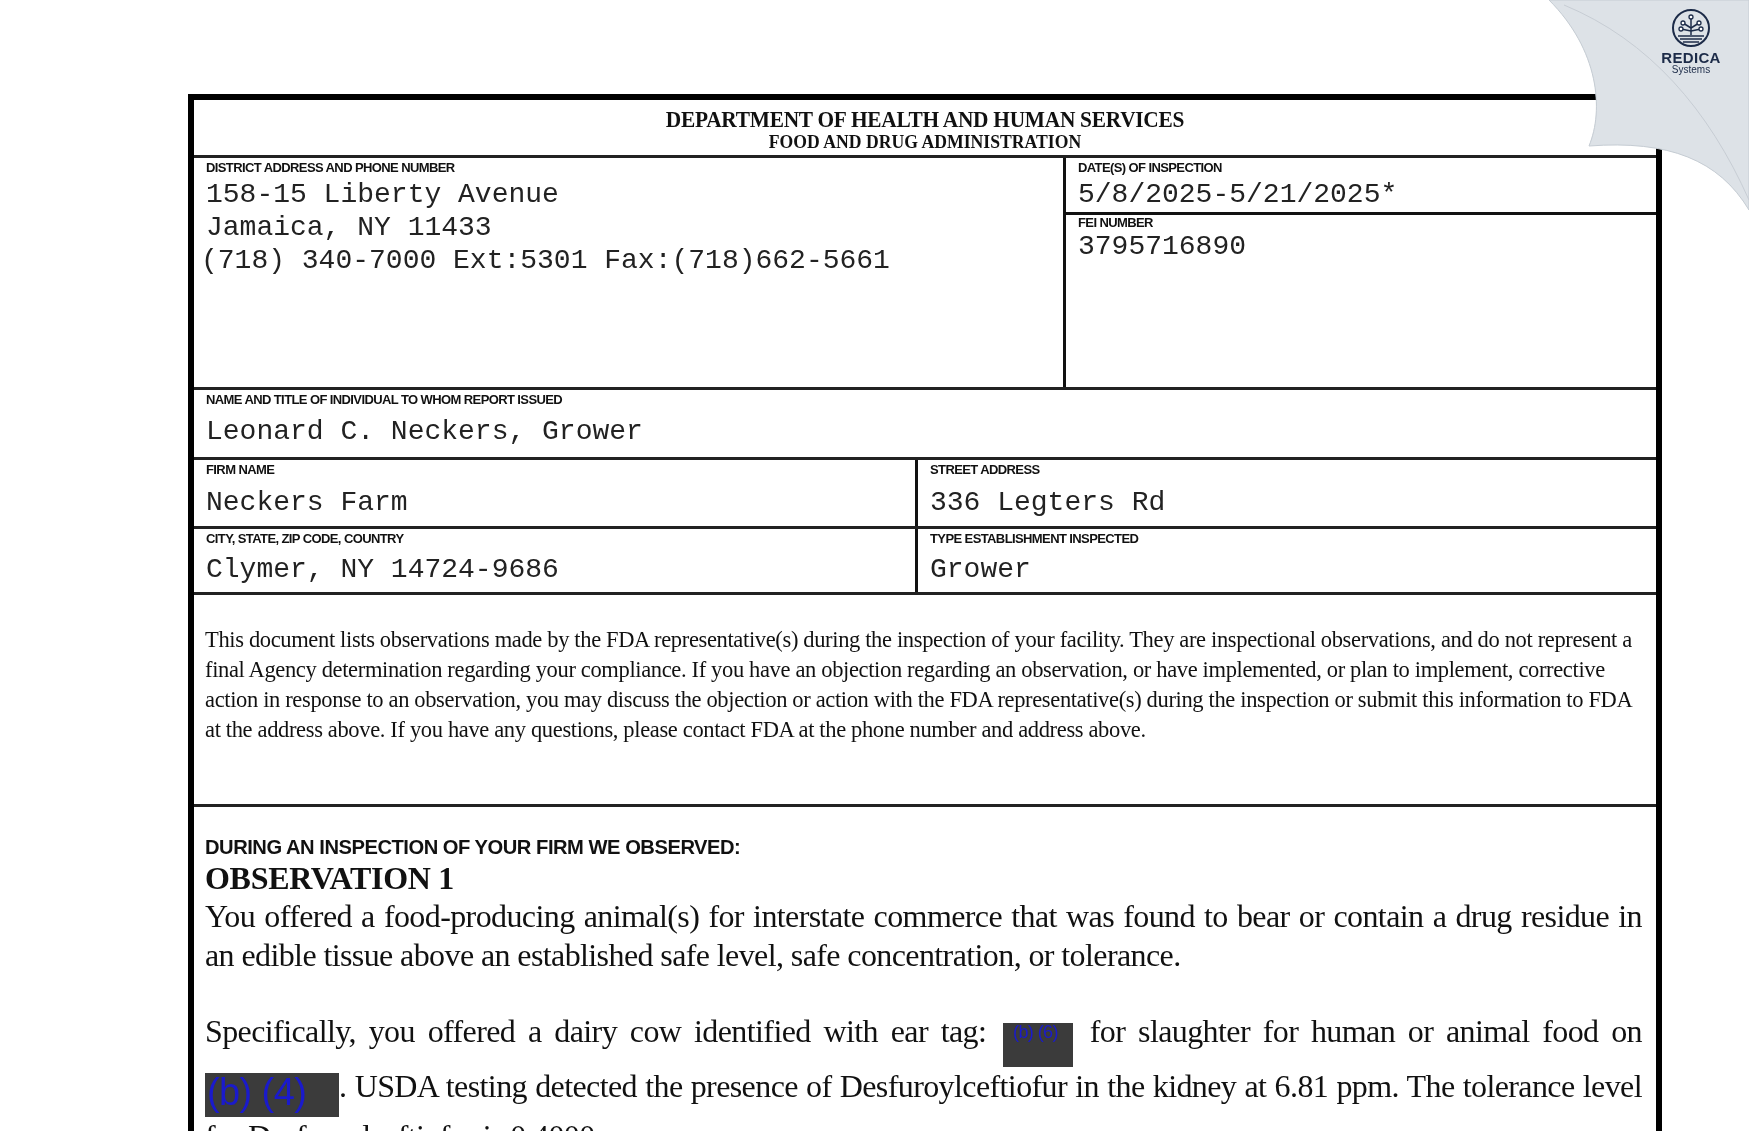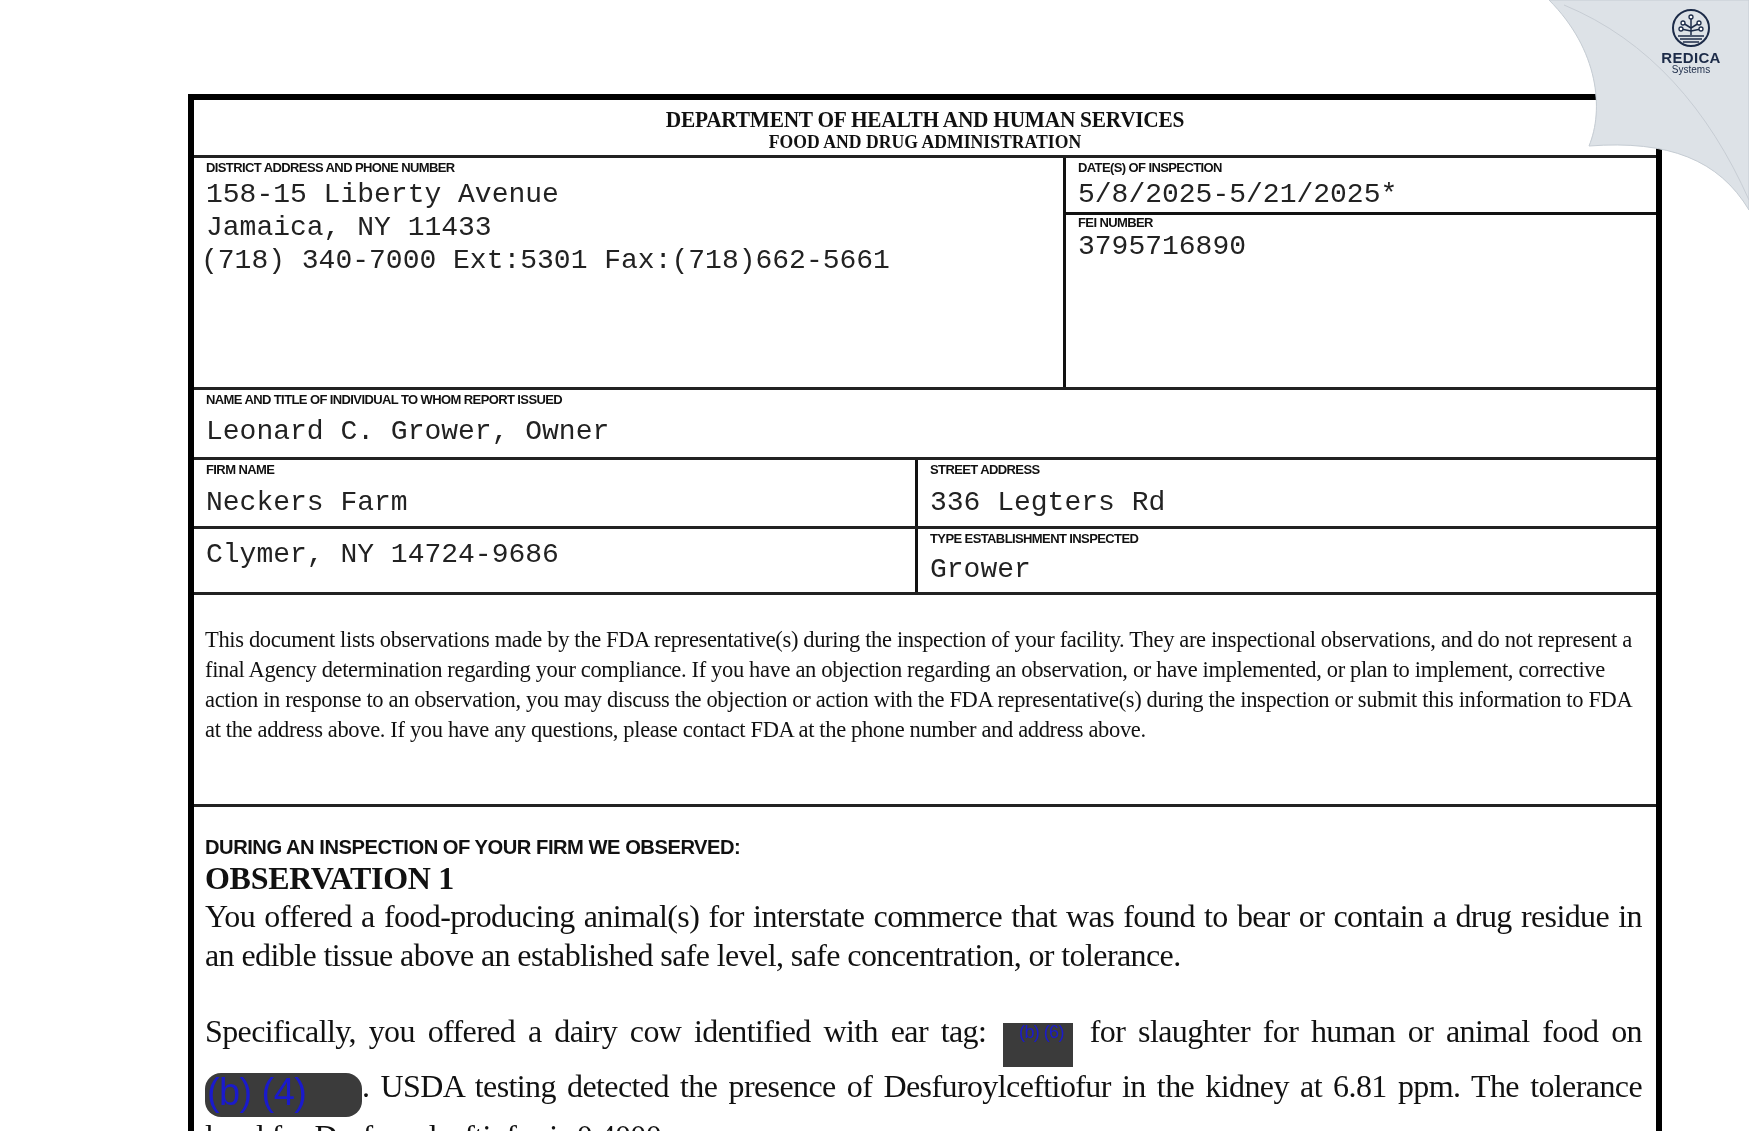--- a/index.html
+++ b/index.html
@@ -122,33 +122,32 @@
       background: #3b3b3b;
       color: #1a1acc;
       font-family: "Liberation Sans", sans-serif;
       vertical-align: -6px;
       line-height: 1;
     }
     .redact.small {
       font-size: 18px;
       width: 70px;
       height: 44px;
-      padding-left: 16px;
+      padding-left: 10px;
       box-sizing: border-box;
       vertical-align: 4px;
       margin: 0 4px;
     }
     .redact.large {
       font-size: 38px;
-      width: 157px;
+      width: 134px;
       height: 44px;
       padding-left: 2px;
       box-sizing: border-box;
       vertical-align: -8px;
-      border-radius: 16px;
     }
     
     .curl {
       position: absolute;
       right: 0;
       top: 0;
       width: 200px;
       height: 210px;
     }
     .brand {
@@ -199,37 +198,38 @@
       <div style="padding:0 0 0 12px;">
         <div class="lbl">FEI NUMBER</div>
         <div class="val">3795716890</div>
       </div>
     </div>
   </div>
 
   <div class="row" style="height:70px;">
     <div class="cell" style="flex:1;">
       <div class="lbl">NAME AND TITLE OF INDIVIDUAL TO WHOM REPORT ISSUED</div>
-      <div class="val" style="margin-top:8px;">Leonard C. Grower, Owner</div>
+      <div class="val" style="margin-top:8px;">Leonard C. Neckers, Grower</div>
     </div>
   </div>
 
   <div class="row" style="height:69px;">
     <div class="cell" style="width:721px;">
       <div class="lbl">FIRM NAME</div>
       <div class="val" style="margin-top:9px;">Neckers Farm</div>
     </div>
     <div class="cell vsep" style="flex:1;">
       <div class="lbl">STREET ADDRESS</div>
       <div class="val" style="margin-top:9px;">336 Legters Rd</div>
     </div>
   </div>
 
   <div class="row" style="height:66px;">
     <div class="cell" style="width:721px;">
+      <div class="lbl">CITY, STATE, ZIP CODE, COUNTRY</div>
       <div class="val" style="margin-top:7px;">Clymer, NY 14724-9686</div>
     </div>
     <div class="cell vsep" style="flex:1;">
       <div class="lbl">TYPE ESTABLISHMENT INSPECTED</div>
       <div class="val" style="margin-top:7px;">Grower</div>
     </div>
   </div>
 
   <div class="notice">This document lists observations made by the FDA representative(s) during the inspection of your facility. They are inspectional observations, and do not represent a final Agency determination regarding your compliance. If you have an objection regarding an observation, or have implemented, or plan to implement, corrective action in response to an observation, you may discuss the objection or action with the FDA representative(s) during the inspection or submit this information to FDA at the address above. If you have any questions, please contact FDA at the phone number and address above.</div>
 

